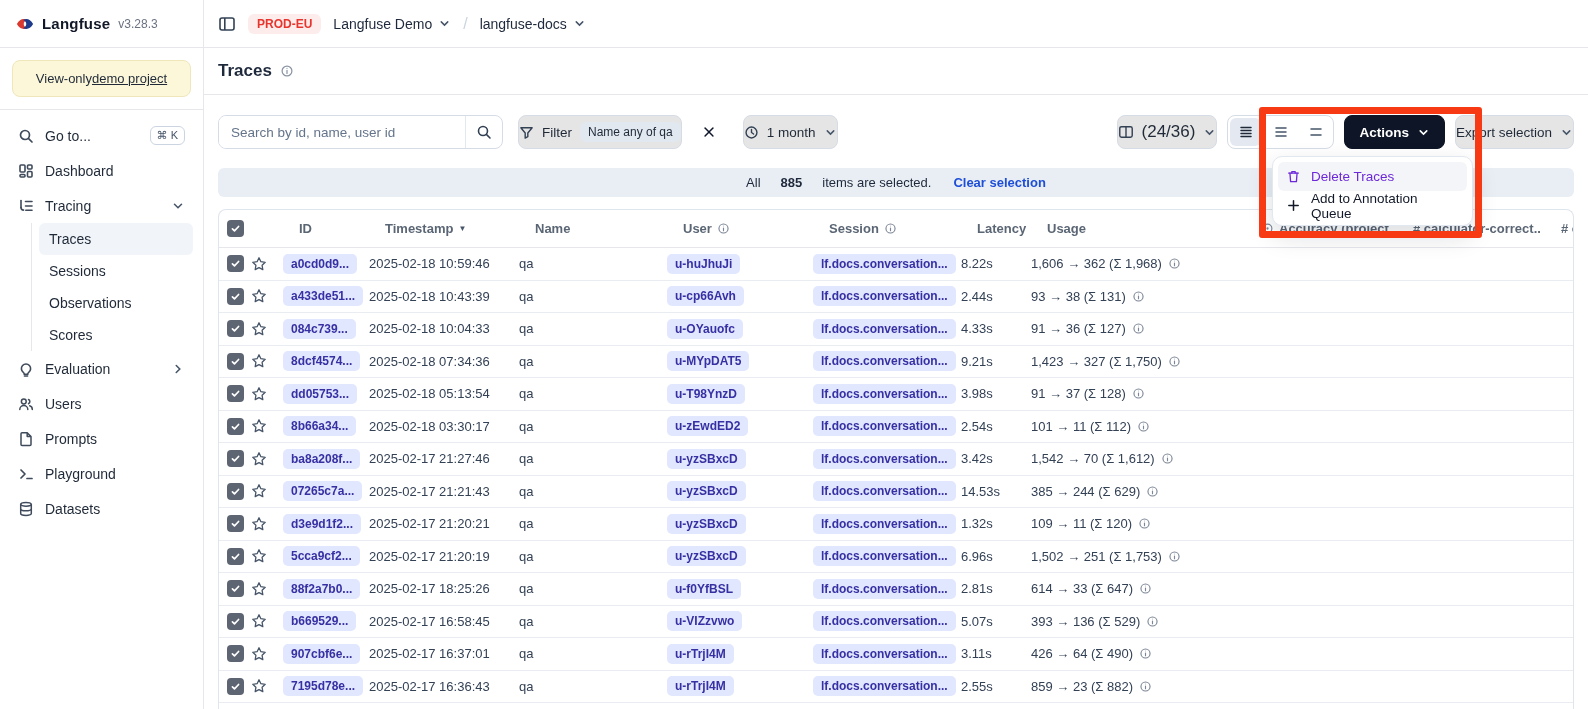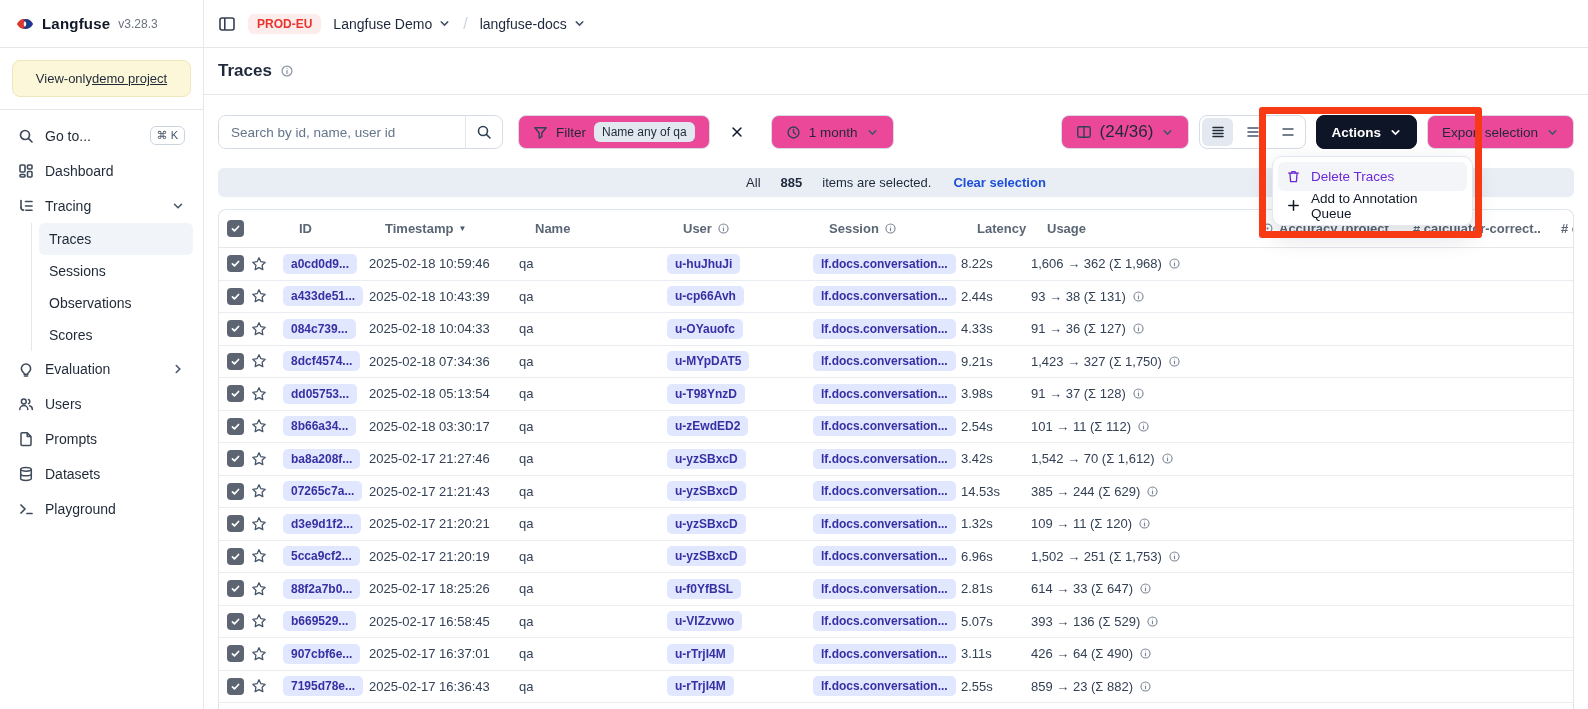--- a/index.html
+++ b/index.html
@@ -39,21 +39,21 @@
   .muted-icon { color:#8a94a3; }
   .content { padding:0 14px; }
 
   
   .toolbar { margin-top:20px; display:flex; align-items:center; }
   .search-box { width:285px; height:34px; border:1px solid #d6dce5; border-radius:8px; display:flex; align-items:center; overflow:hidden; background:#fff; }
   .search-box input { border:none; outline:none; flex:1; height:100%; padding:0 12px; font-size:13.5px;
     font-family:inherit; color:#334155; }
   .search-box input::placeholder { color:#64748b; }
   .search-seg { width:37px; height:100%; border-left:1px solid #e2e8f0; display:flex; align-items:center; justify-content:center; color:#334155; cursor:pointer; }
-  .btn { height:34px; border:1px solid #d6dce5; border-radius:8px; background:#ec4899; display:flex; align-items:center; gap:8px; padding:0 14px; font-size:13.5px; color:#1f2937; cursor:pointer; white-space:nowrap; }
+  .btn { height:34px; border:1px solid #d6dce5; border-radius:8px; background:#e5e5e5; display:flex; align-items:center; gap:8px; padding:0 0; font-size:13.5px; color:#1f2937; cursor:pointer; white-space:nowrap; }
   .filter-btn { margin-left:15px; }
   .pill { background:#e2e8f0; border-radius:6px; font-size:12px; padding:3px 8px; color:#1f2937; }
   .x-btn { margin-left:14px; width:26px; height:26px; display:flex; align-items:center; justify-content:center; border:none; background:none; cursor:pointer; color:#0f172a; }
   .time-btn { margin-left:21px; }
   .right-cluster { margin-left:auto; display:flex; align-items:center; gap:10px; }
   .heights-group { height:34px; border:1px solid #d6dce5; border-radius:8px; display:flex; overflow:hidden; background:#fff; }
   .hg-cell { width:35px; display:flex; align-items:center; justify-content:center; color:#334155; cursor:pointer; }
   .hg-cell.selected { background:#e4e9f1; border-radius:6px; margin:2px; width:31px; }
   .actions-btn { background:#0d1526; border-color:#0d1526; color:#fff; font-weight:bold; padding:0 14px; }
   .export-btn { font-weight:500; }
@@ -199,37 +199,37 @@
           <svg width="16" height="16" viewBox="0 0 16 16" fill="none" stroke="currentColor" stroke-width="1.5" stroke-linejoin="round">
               <path d="M4 1.8h5.2L13 5.6v8a1 1 0 0 1-1 1H4a1 1 0 0 1-1-1V2.8a1 1 0 0 1 1-1z"></path>
               <path d="M9.2 1.8v3.8H13"></path>
             </svg>
         </span>
         <span class="grow">Prompts</span>
       </div>
 
       <div class="nav-item">
         <span class="ni-icon">
+          <svg width="16" height="16" viewBox="0 0 16 16" fill="none" stroke="currentColor" stroke-width="1.7" stroke-linecap="round" stroke-linejoin="round">
+              <polyline points="3,4 7,8 3,12"></polyline>
+              <line x1="9" y1="12.5" x2="14" y2="12.5"></line>
+            </svg>
+        </span>
+        <span class="grow">Playground</span>
+      </div>
+
+      <div class="nav-item">
+        <span class="ni-icon">
           <svg width="16" height="16" viewBox="0 0 16 16" fill="none" stroke="currentColor" stroke-width="1.5">
               <ellipse cx="8" cy="3.3" rx="5.3" ry="1.9"></ellipse>
               <path d="M2.7 3.3v9.2c0 1 2.4 1.9 5.3 1.9s5.3-.9 5.3-1.9V3.3"></path>
               <path d="M2.7 7.9c0 1 2.4 1.9 5.3 1.9s5.3-.9 5.3-1.9"></path>
             </svg>
         </span>
         <span class="grow">Datasets</span>
-      </div>
-
-      <div class="nav-item">
-        <span class="ni-icon">
-          <svg width="16" height="16" viewBox="0 0 16 16" fill="none" stroke="currentColor" stroke-width="1.7" stroke-linecap="round" stroke-linejoin="round">
-              <polyline points="3,4 7,8 3,12"></polyline>
-              <line x1="9" y1="12.5" x2="14" y2="12.5"></line>
-            </svg>
-        </span>
-        <span class="grow">Playground</span>
       </div>
     </nav>
   </aside>
 
   <div class="main">
 
     <div class="topbar">
       <span class="muted-icon" style="color:#334155">
         <svg width="18" height="18" viewBox="0 0 18 18" fill="none" stroke="currentColor" stroke-width="1.6">
             <rect x="2" y="3" width="14" height="12" rx="2"></rect>

